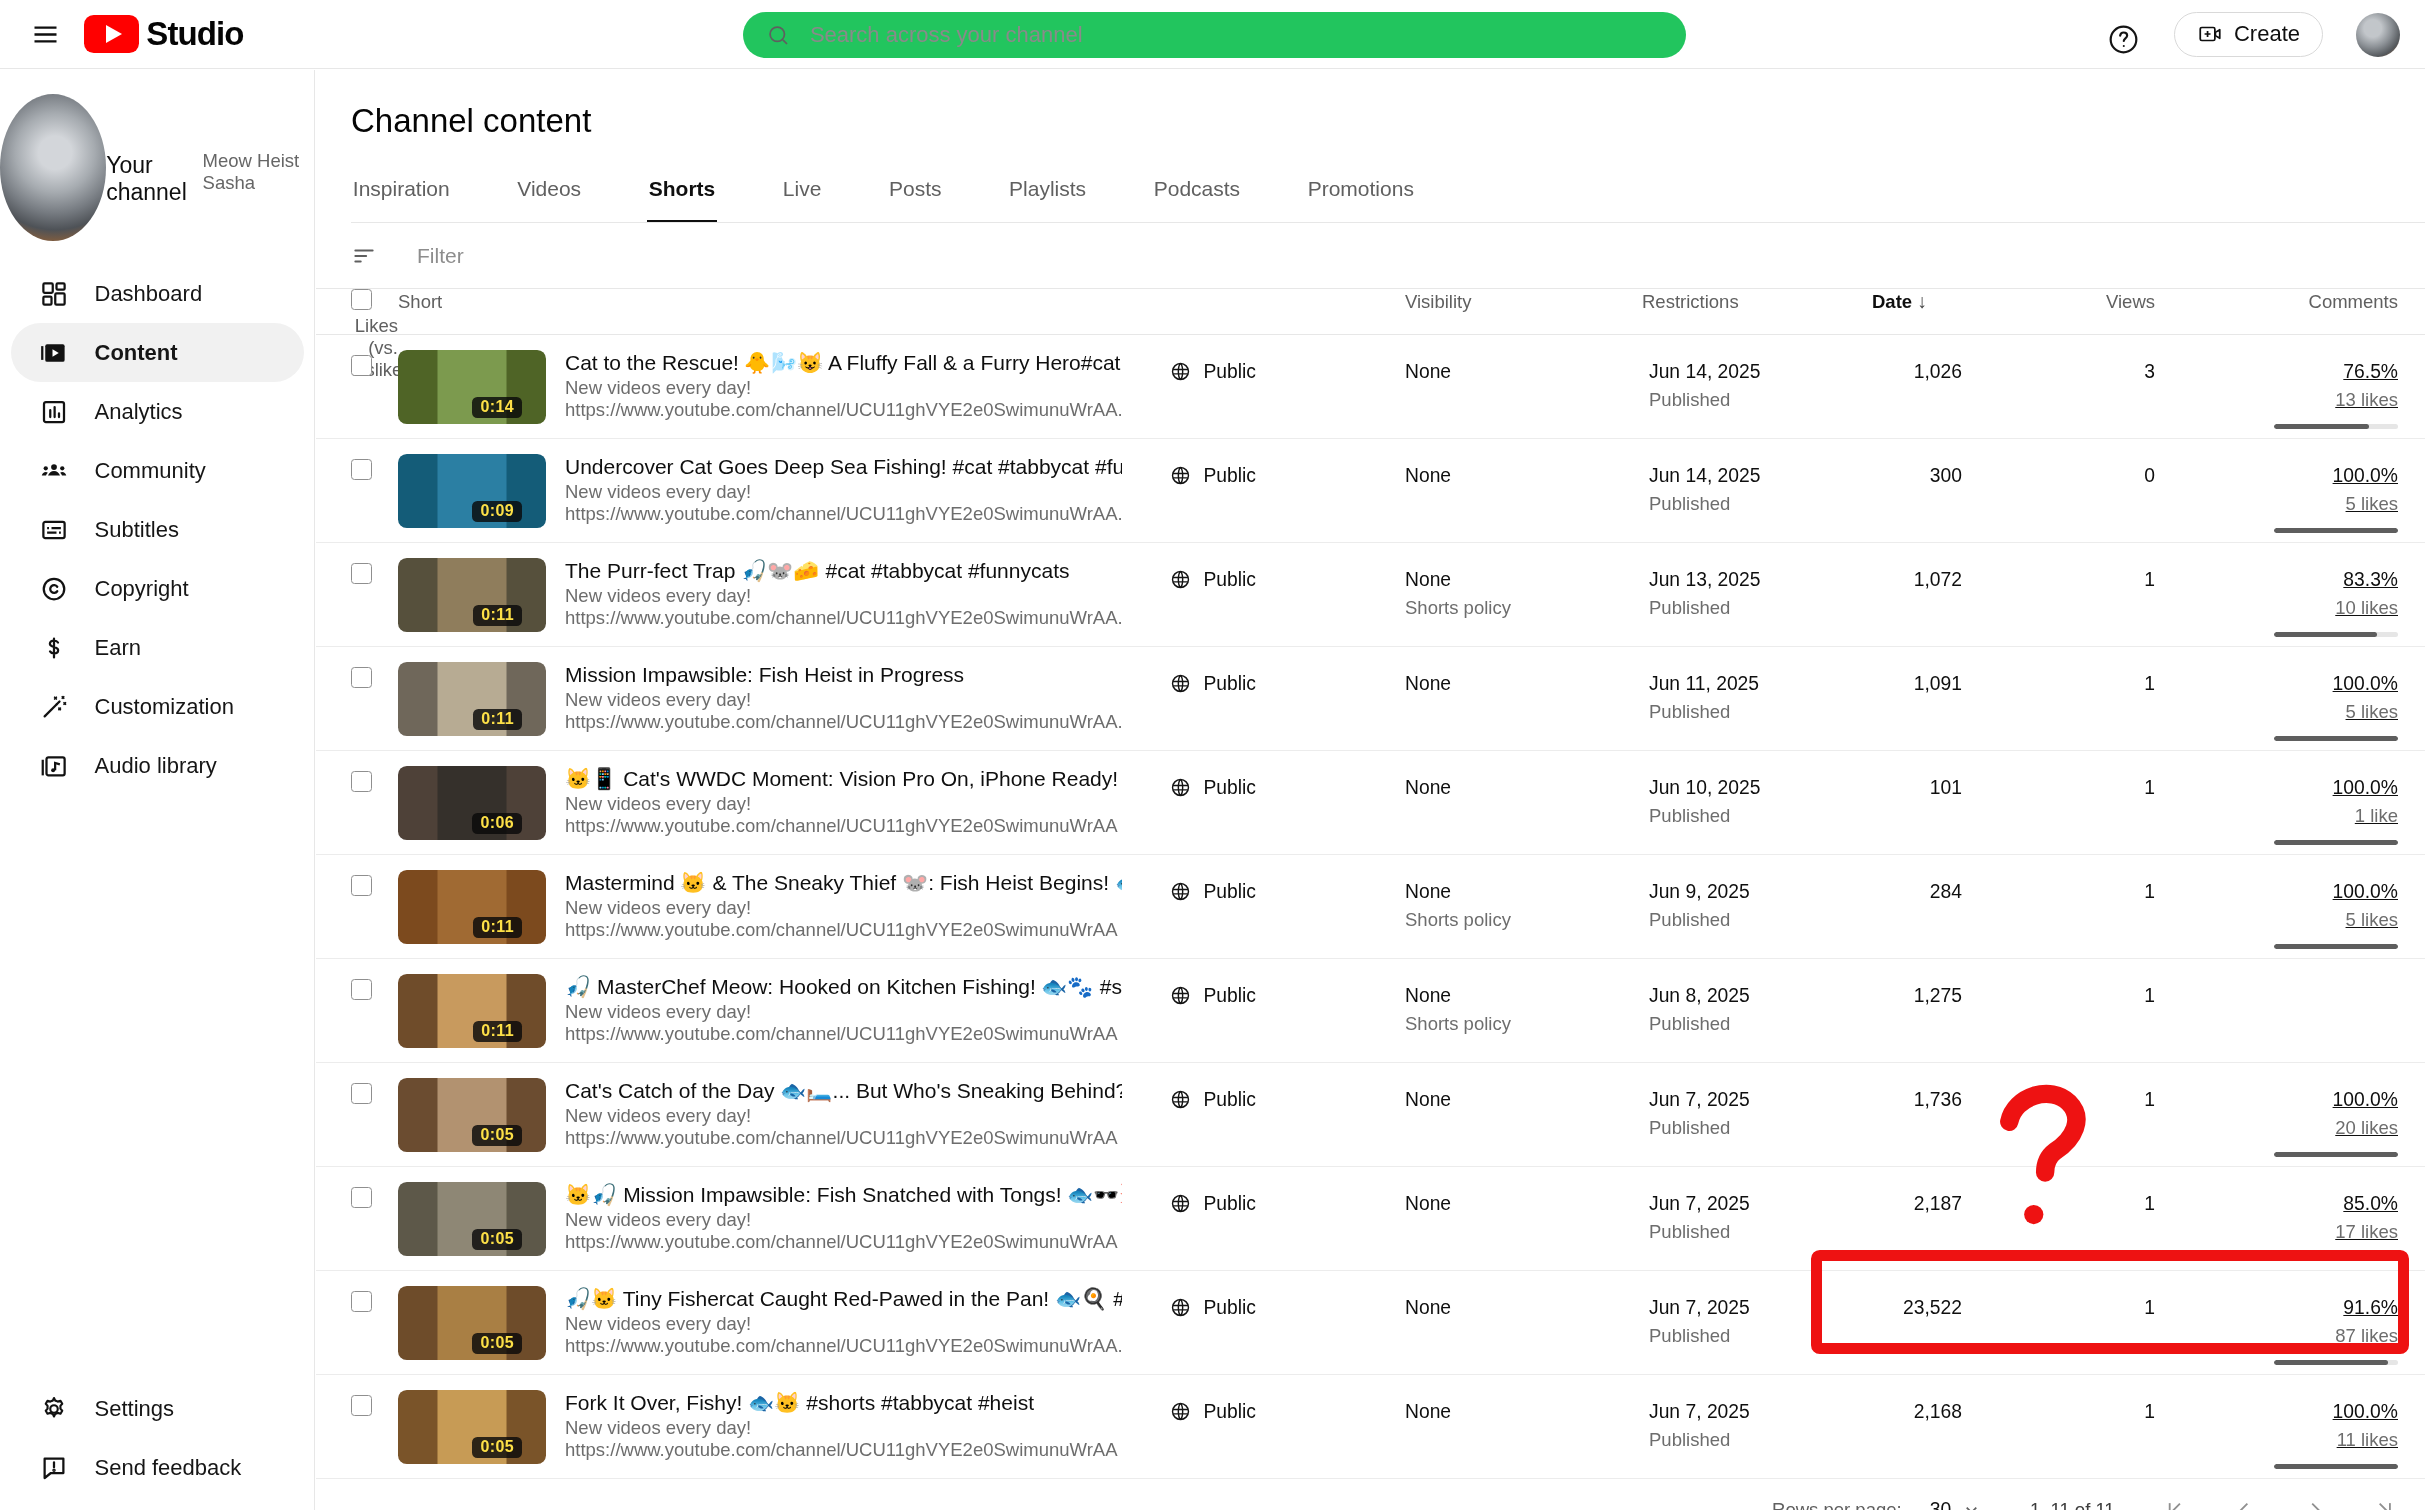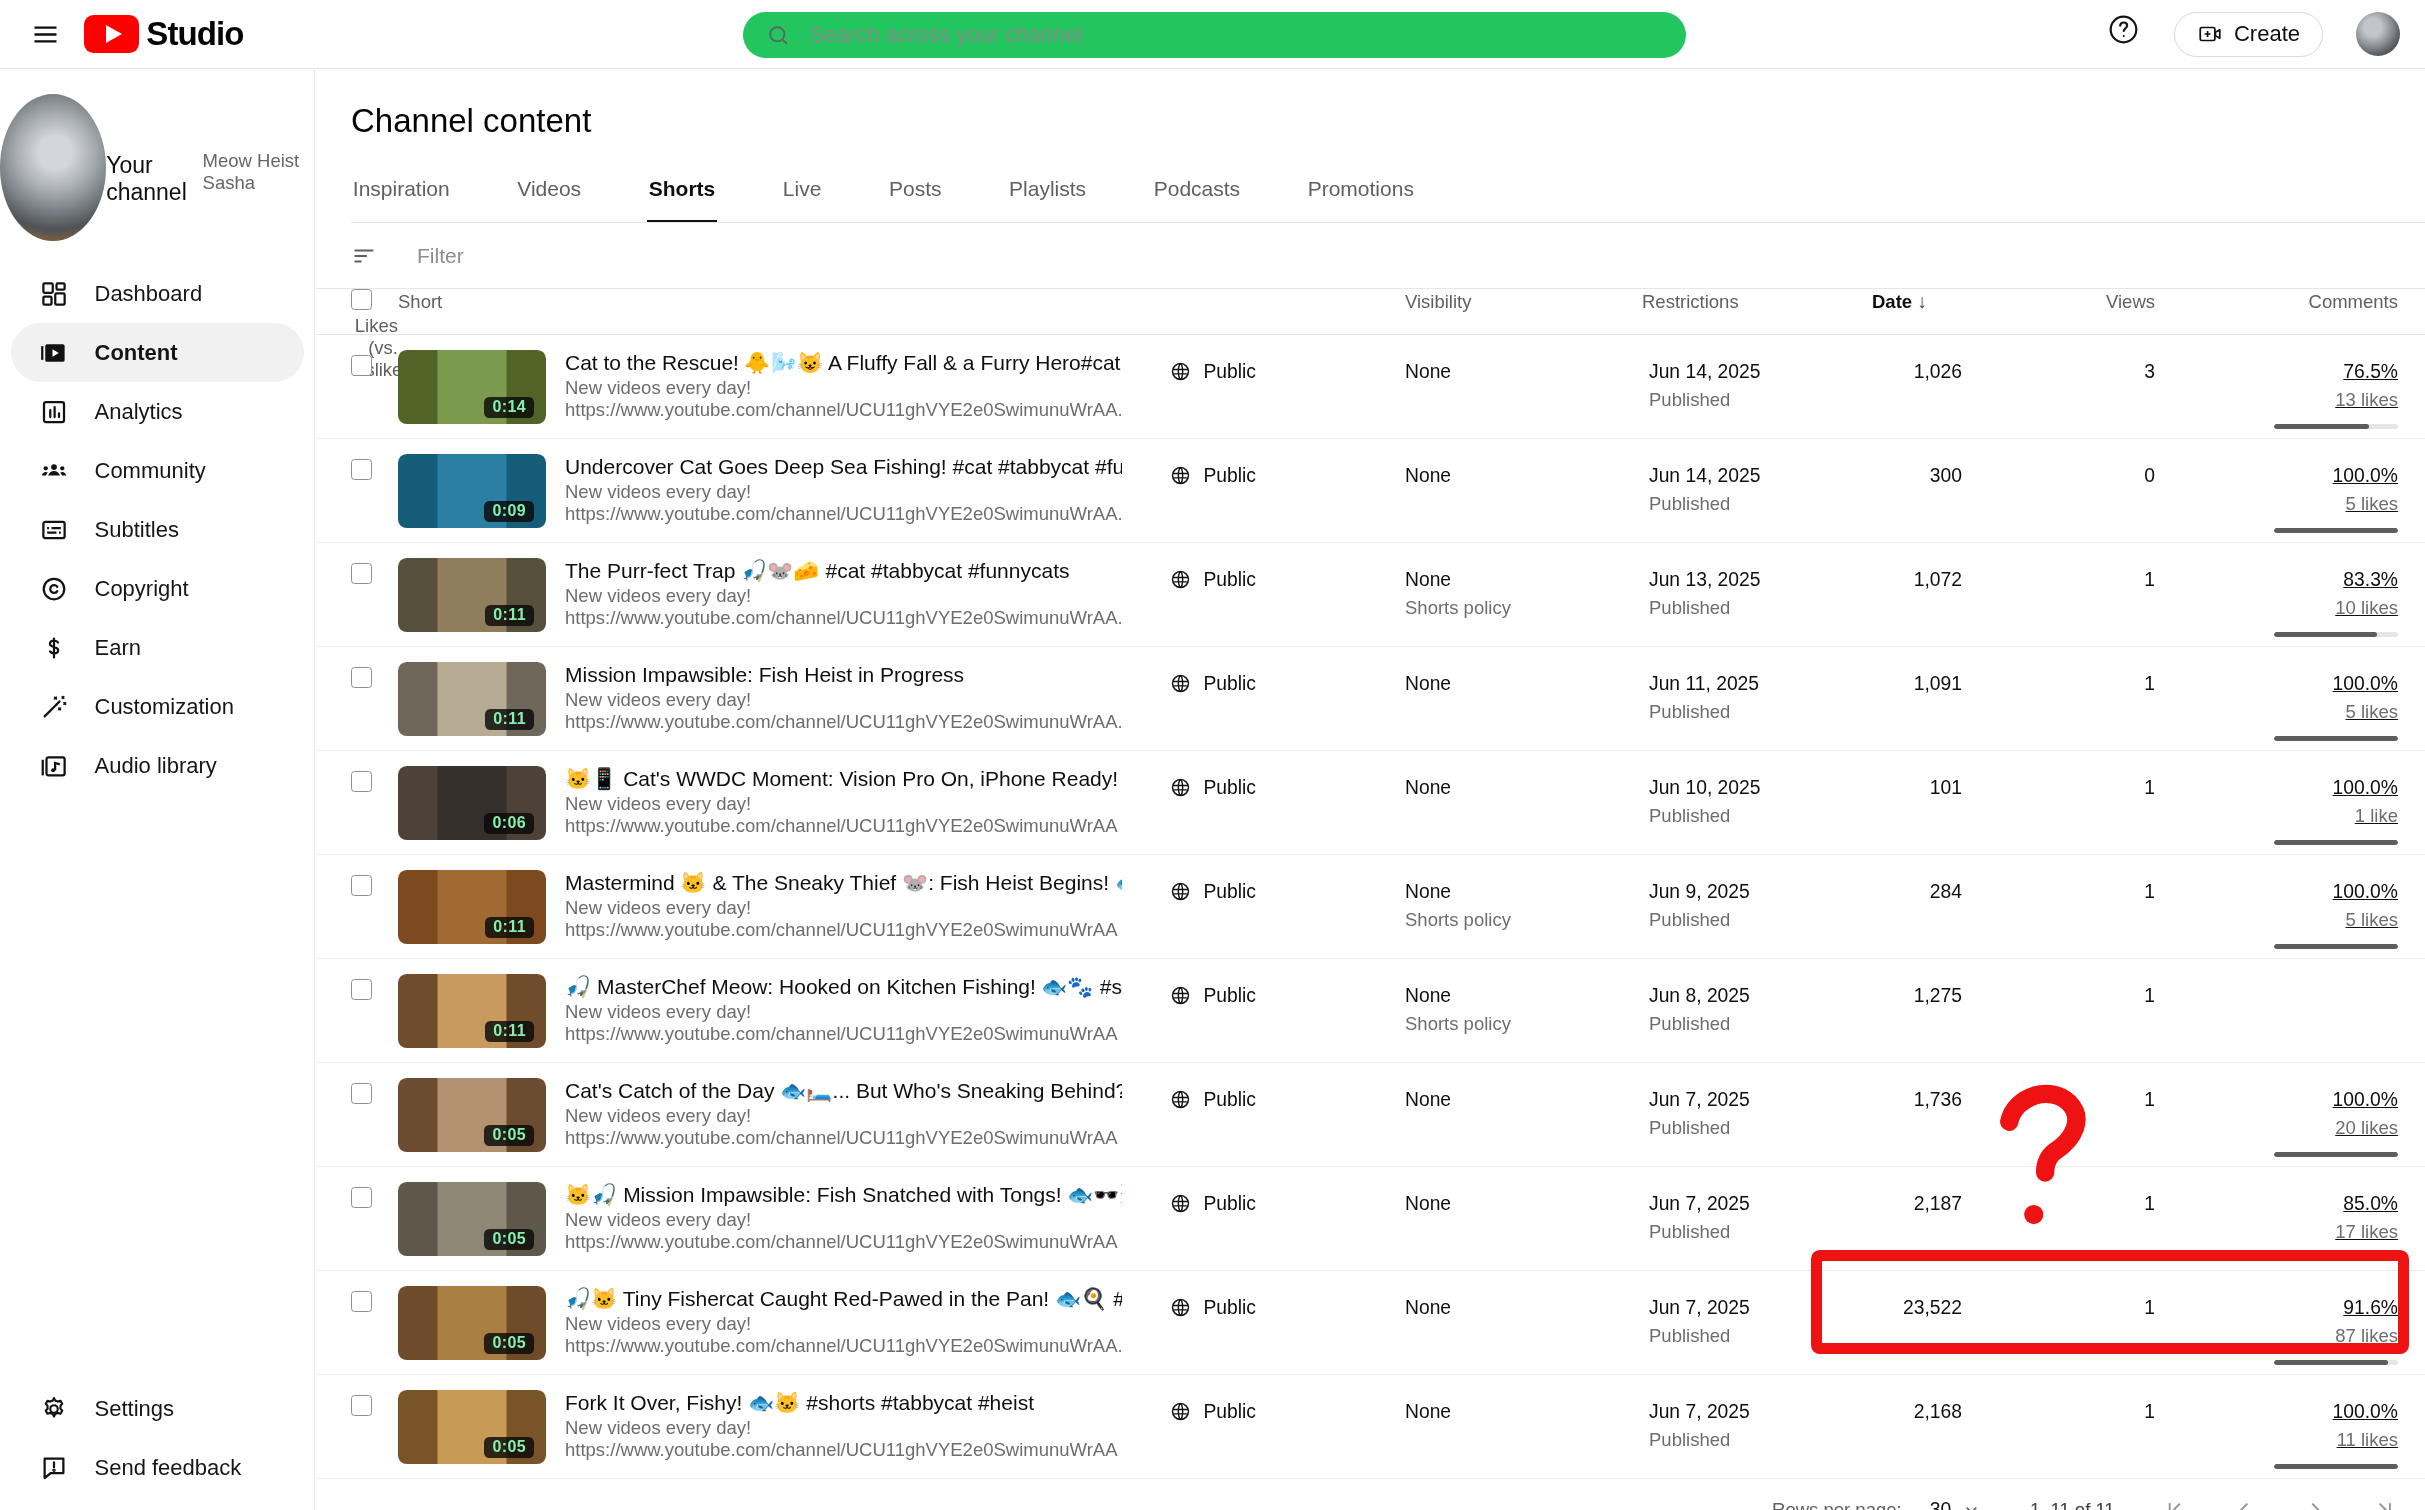--- a/index.html
+++ b/index.html
@@ -12,21 +12,21 @@
   .topbar { height:69px; display:flex; align-items:center; border-bottom:0.9px solid #e7e7e7; background:#fff; position:relative; z-index:5; }
   .hamburger { margin-left:26px; width:39px; height:39px; display:flex; align-items:center; justify-content:center; color:#0f0f0f; cursor:pointer; }
   .logo { display:flex; align-items:center; margin-left:19.3px; }
   .logo-mark { width:55px; height:38px; background:#ff0000; border-radius:9.7px; display:flex; align-items:center; justify-content:center; }
   .logo-mark .tri { width:0; height:0; border-left:16px solid #fff; border-top:9.7px solid transparent; border-bottom:9.7px solid transparent; margin-left:3.5px; }
   .logo-text { font-size:33px; font-weight:700; letter-spacing:-0.9px; margin-left:7px; color:#050505; }
   .search-wrap { position:absolute; left:743px; top:12.3px; width:943px; height:46px; background:#22c55e; border-radius:24px; display:flex; align-items:center; padding:0 23px; }
   .search-wrap .sicon { color:#5f5f5f; display:flex; margin-right:19.3px; }
   .search-input { border:none; outline:none; background:transparent; font-size:22px; color:#0f0f0f; width:100%; font-family:inherit; }
   .search-input::placeholder { color:#8a8a8a; }
-  .topbar-right { margin-left:auto; display:flex; align-items:flex-start; gap:33px; padding-right:26px; }
+  .topbar-right { margin-left:auto; display:flex; align-items:flex-end; gap:33px; padding-right:26px; }
   .help-btn { color:#141414; display:flex; cursor:pointer; }
   .create-btn { display:flex; align-items:center; gap:10.5px; border:0.9px solid #d9d9d9; border-radius:23px; height:45px; padding:0 22px; font-size:22px; font-weight:500; background:#fff; cursor:pointer; color:#0f0f0f; }
   .avatar-sm { width:44px; height:44px; border-radius:50%; background:radial-gradient(circle at 38% 35%, #c2c6ca 0 22%, #8b9095 48%, #54585c 72%, #b06a33 100%); cursor:pointer; }
   
   .sidebar { position:absolute; top:70px; left:0; bottom:0; width:315px; border-right:0.9px solid #e7e7e7; background:#fff; display:flex; flex-direction:column; }
   .channel-block { display:flex; flex-direction:row; align-items:center; padding-top:24px; }
   .avatar-lg { width:147px; height:147px; border-radius:50%;
      background:radial-gradient(circle at 52% 40%, #d3d6da 0 16%, #a6abb0 38%, #767b81 58%, #4e5257 74%, #9c6332 92%, #b27038 100%); }
   .channel-title { margin-top:23px; font-size:23px; font-weight:500; color:#0f0f0f; }
   .channel-name { margin-top:8px; font-size:18.5px; color:#666; }
@@ -54,21 +54,21 @@
   .thead .hpad { padding-left:21px; }
   .thead .hdate { padding-left:28px; color:#0f0f0f; font-weight:700; }
   .thead .hdate .arr { font-weight:400; color:#3f3f3f; margin-left:5.3px; font-size:19.3px; }
   .thead .hright { text-align:right; }
   .checkbox { width:21px; height:21px; border:1.8px solid #8f8f8f; border-radius:3.5px; display:inline-block; background:#fff; cursor:pointer; }
   .row { border-bottom:0.9px solid #ececec; height:104px; }
   .check-cell { padding-top:19.3px; }
   .thumb-cell { padding-top:15px; }
   .thumb { position:relative; width:148px; height:74px; border-radius:8.8px; overflow:hidden; cursor:pointer; }
   .thumb-mid { position:absolute; left:50%; top:0; transform:translateX(-50%); width:69px; height:74px; }
-  .duration { position:absolute; right:12px; bottom:6.2px; background:rgba(10,10,10,.82); color:#86efac; font-size:16px; font-weight:700; padding:1.8px 8px; border-radius:5.3px; letter-spacing:0.4px; }
+  .duration { position:absolute; right:24px; bottom:6.2px; background:rgba(10,10,10,.82); color:#fde047; font-size:16px; font-weight:700; padding:1.8px 8px; border-radius:5.3px; letter-spacing:0.4px; }
   .title-cell { padding-top:14px; padding-right:26px; }
   .vtitle { font-size:21px; color:#0f0f0f; line-height:28px; white-space:nowrap; overflow:hidden; cursor:pointer; }
   .vsub { font-size:18.5px; color:#6d6d6d; line-height:20.7px; margin-top:0.9px; white-space:nowrap; overflow:hidden; }
   .vis-cell { padding:26px 0 0 21px; display:flex; align-items:flex-start; gap:11.4px; font-size:19.3px; }
   .vis-cell .globe { color:#141414; display:flex; margin-top:-1.8px; }
   .res-cell { padding:26px 0 0 21px; font-size:19.3px; }
   .date-cell { padding:26px 0 0 28px; font-size:19.3px; }
   .sub { font-size:18.5px; color:#6d6d6d; margin-top:6.2px; }
   .num-cell { padding-top:26px; font-size:19.3px; text-align:right; }
   .likes-cell { padding-top:26px; text-align:right;text-decoration:underline; }

